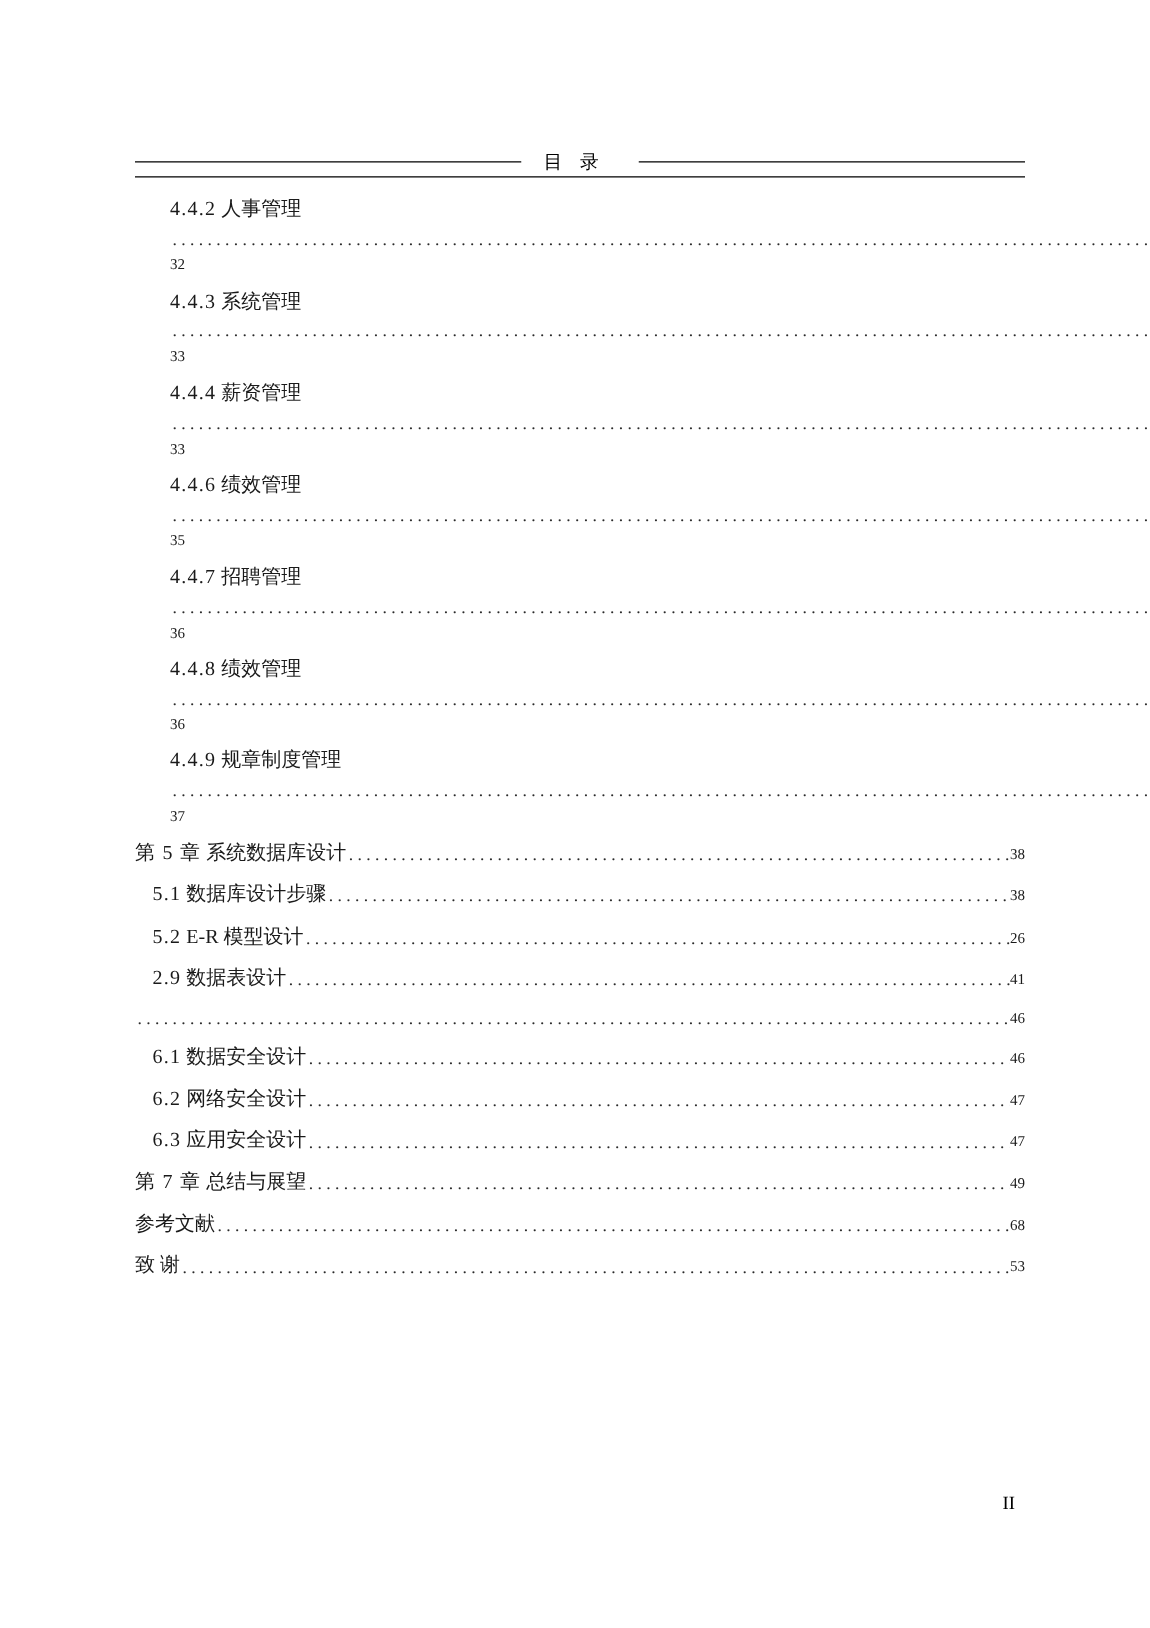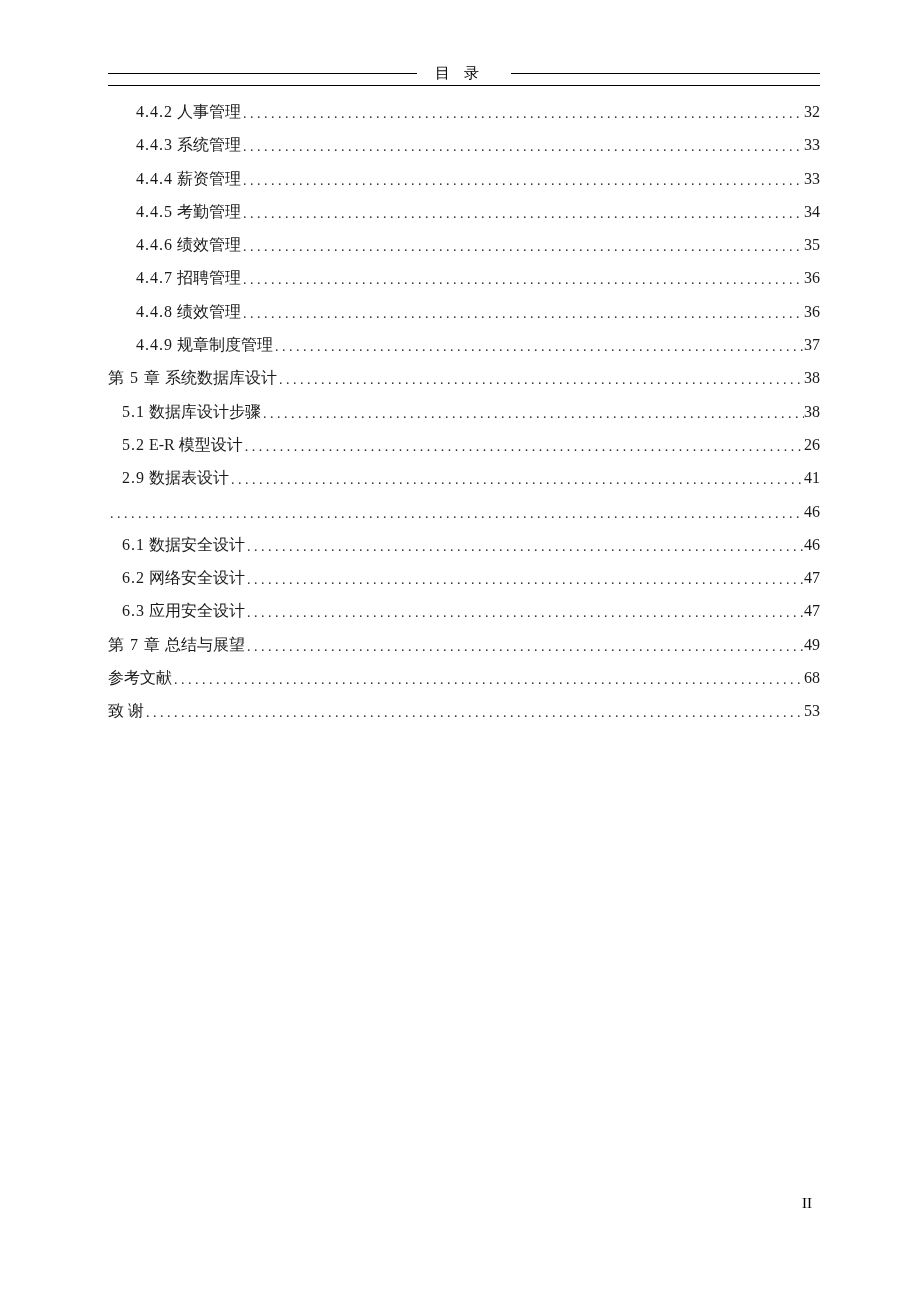--- a/index.html
+++ b/index.html
@@ -4,21 +4,21 @@
   <style>
     * { margin: 0; padding: 0; box-sizing: border-box; }
     body {
       width: 920px;
       height: 1302px;
       background: #fff;
       font-family: "SimSun", "宋体", serif;
       position: relative;
     }
     .page {
-      padding: 64px 100px 0 108px;
+      padding: 120px 100px 0 108px;
     }
     .header {
       display: flex;
       align-items: center;
       justify-content: center;
       margin-bottom: 2px;
       position: relative;
     }
     .header-line {
       flex: 1;
@@ -58,23 +58,23 @@
       color: #2a2a2a;
       padding: 0 2px;
       position: relative;
       top: 1px;
     }
     .toc-entry .dots::before {
       content: "........................................................................................................................................................";
     }
     .toc-entry .page-num {
       flex-shrink: 0;
-      font-size: 16px;
+      font-size: 12px;
     }
-    .indent-level3 { padding-left: 28px; }
+    .indent-level3 { padding-left: 28px; flex-direction: column; }
     .indent-level2 { padding-left: 14px; }
     .indent-level1 { padding-left: 0; }
     .toc-entry .num { letter-spacing: 1px; }
     .group-gap { margin-top: 0; }
     .page-footer {
       position: absolute;
       bottom: 90px;
       right: 108px;
       font-size: 15px;
       font-family: "Times New Roman", serif;
@@ -100,25 +100,20 @@
       </div>
       <div class="toc-entry indent-level3">
         <span class="label"><span class="num">4.4.3</span> <span>系统管理</span></span>
         <span class="dots"></span>
         <span class="page-num">33</span>
       </div>
       <div class="toc-entry indent-level3">
         <span class="label"><span class="num">4.4.4</span> <span>薪资管理</span></span>
         <span class="dots"></span>
         <span class="page-num">33</span>
-      </div>
-      <div class="toc-entry indent-level3">
-        <span class="label"><span class="num">4.4.5</span> <span>考勤管理</span></span>
-        <span class="dots"></span>
-        <span class="page-num">34</span>
       </div>
       <div class="toc-entry indent-level3">
         <span class="label"><span class="num">4.4.6</span> <span>绩效管理</span></span>
         <span class="dots"></span>
         <span class="page-num">35</span>
       </div>
       <div class="toc-entry indent-level3">
         <span class="label"><span class="num">4.4.7</span> <span>招聘管理</span></span>
         <span class="dots"></span>
         <span class="page-num">36</span>

